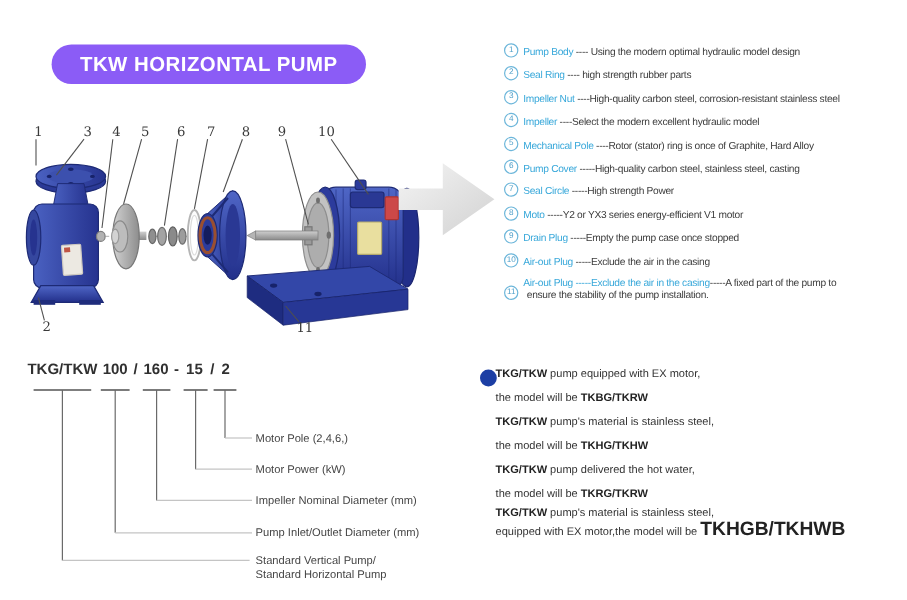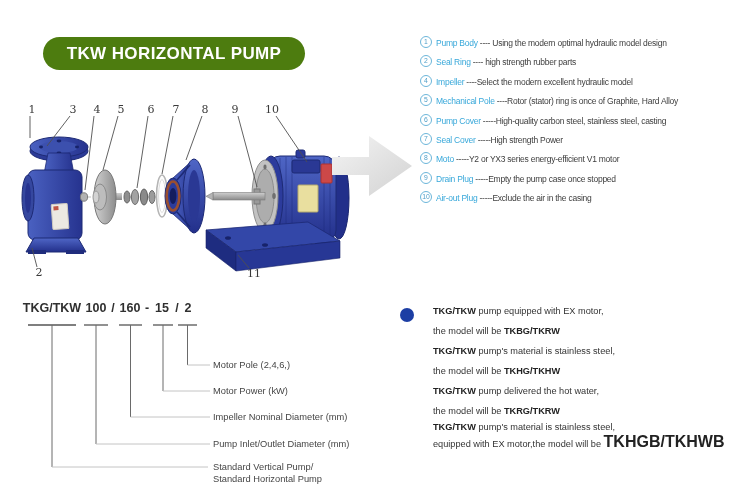--- a/index.html
+++ b/index.html
@@ -1,21 +1,21 @@
 <!DOCTYPE html>
 <html><head>
 <meta charset="utf-8">
 <style>
   html,body{margin:0;padding:0;background:#fff;}
   .page{position:relative;width:756px;height:500px;background:#fff;overflow:hidden;
         font-family:"Liberation Sans",sans-serif;}
   .abs{position:absolute;}
 
   
-  .banner{left:43px;top:37px;width:262px;height:33px;background:#4d7c0f;border-radius:17px;
+  .banner{left:43px;top:37px;width:262px;height:33px;background:#8b5cf6;border-radius:17px;
           display:flex;align-items:center;justify-content:center;}
   .banner::before{content:"";position:absolute;left:6px;top:-5px;width:100%;height:100%;
           background:#b3ddf1;border-radius:17px;z-index:-1;}
   .banner-title{color:#ffffff;font-weight:700;font-size:17px;letter-spacing:.4px;}
 
   
   .parts{left:420px;top:36px;width:334px;font-size:8.5px;letter-spacing:-0.25px;color:#3d3d3d;}
   .part{display:flex;align-items:flex-end;margin-bottom:7.4px;white-space:nowrap;}
   .part.wrap{white-space:normal;}
   .pnum{flex:0 0 auto;width:10px;height:10px;border:1px solid #6cb6da;border-radius:50%;
@@ -38,21 +38,21 @@
   .mseg{font-family:"Liberation Sans",sans-serif;font-weight:700;font-size:12.5px;fill:#303030;}
   .mlabel{font-family:"Liberation Sans",sans-serif;font-size:9.3px;fill:#454545;}
   .tline{stroke:#555555;stroke-width:1.3;}
   .dline{stroke:#6a6a6a;stroke-width:1;}
   .hline{stroke:#c4c4c4;stroke-width:1;}
 
   
   .notes{left:395px;top:300px;width:358px;font-size:9.2px;color:#333;}
   .bullet{position:absolute;left:5px;top:8px;width:14px;height:14px;border-radius:50%;
           background:#1c3ea4;}
-  .note-line{margin-left:38px;height:20px;line-height:13px;padding-top:5px;box-sizing:border-box;}
+  .note-line{margin-left:18px;height:20px;line-height:13px;padding-top:5px;box-sizing:border-box;}
   .note-line.tight{height:14px;padding-top:1px;}
   .b{font-weight:700;color:#222;}
   .big{font-size:16px;}
 </style>
 </head>
 <body>
 
 <div class="page">
 
   <div class="abs banner">
@@ -212,46 +212,54 @@
   <div class="abs parts">
     <div class="part">
         <span class="pnum">1</span>
         <span class="ptext"><span class="pname">Pump Body</span><span class="pdesc"> ---- Using the modern optimal hydraulic model design</span></span>
       </div>
     <div class="part">
         <span class="pnum">2</span>
         <span class="ptext"><span class="pname">Seal Ring</span><span class="pdesc"> ---- high strength rubber parts</span></span>
       </div>
     <div class="part">
+        <span class="pnum">3</span>
+        <span class="ptext"><span class="pname">Impeller Nut</span><span class="pdesc"> ----High-quality carbon steel, corrosion-resistant stainless steel</span></span>
+      </div>
+    <div class="part">
         <span class="pnum">4</span>
         <span class="ptext"><span class="pname">Impeller</span><span class="pdesc"> ----Select the modern excellent hydraulic model</span></span>
       </div>
     <div class="part">
         <span class="pnum">5</span>
         <span class="ptext"><span class="pname">Mechanical Pole</span><span class="pdesc"> ----Rotor (stator) ring is once of Graphite, Hard Alloy</span></span>
       </div>
     <div class="part">
         <span class="pnum">6</span>
         <span class="ptext"><span class="pname">Pump Cover</span><span class="pdesc"> -----High-quality carbon steel, stainless steel, casting</span></span>
       </div>
     <div class="part">
         <span class="pnum">7</span>
-        <span class="ptext"><span class="pname">Seal Cover</span><span class="pdesc"> -----High strength Power</span></span>
+        <span class="ptext"><span class="pname">Seal Circle</span><span class="pdesc"> -----High strength Power</span></span>
       </div>
     <div class="part">
         <span class="pnum">8</span>
         <span class="ptext"><span class="pname">Moto</span><span class="pdesc"> -----Y2 or YX3 series energy-efficient V1 motor</span></span>
       </div>
     <div class="part">
         <span class="pnum">9</span>
         <span class="ptext"><span class="pname">Drain Plug</span><span class="pdesc"> -----Empty the pump case once stopped</span></span>
       </div>
     <div class="part">
         <span class="pnum">10</span>
         <span class="ptext"><span class="pname">Air-out Plug</span><span class="pdesc"> -----Exclude the air in the casing</span></span>
+      </div>
+    <div class="part wrap">
+        <span class="pnum">11</span>
+        <span class="ptext"><span class="pname">Air-out Plug -----Exclude the air in the casing</span><span class="pdesc">-----A fixed part of the pump to</span><span class="pdesc pline2">ensure the stability of the pump installation.</span></span>
       </div>
   </div>
 
   <svg class="abs modelcode" width="350" height="200" viewBox="0 0 350 200">
     <g>
       <text class="mseg" x="32" y="17" text-anchor="middle">TKG/TKW</text>
       <text class="mseg" x="76" y="17" text-anchor="middle">100</text>
       <text class="mseg" x="93" y="17" text-anchor="middle">/</text>
       <text class="mseg" x="110" y="17" text-anchor="middle">160</text>
       <text class="mseg" x="127" y="17" text-anchor="middle">-</text>

